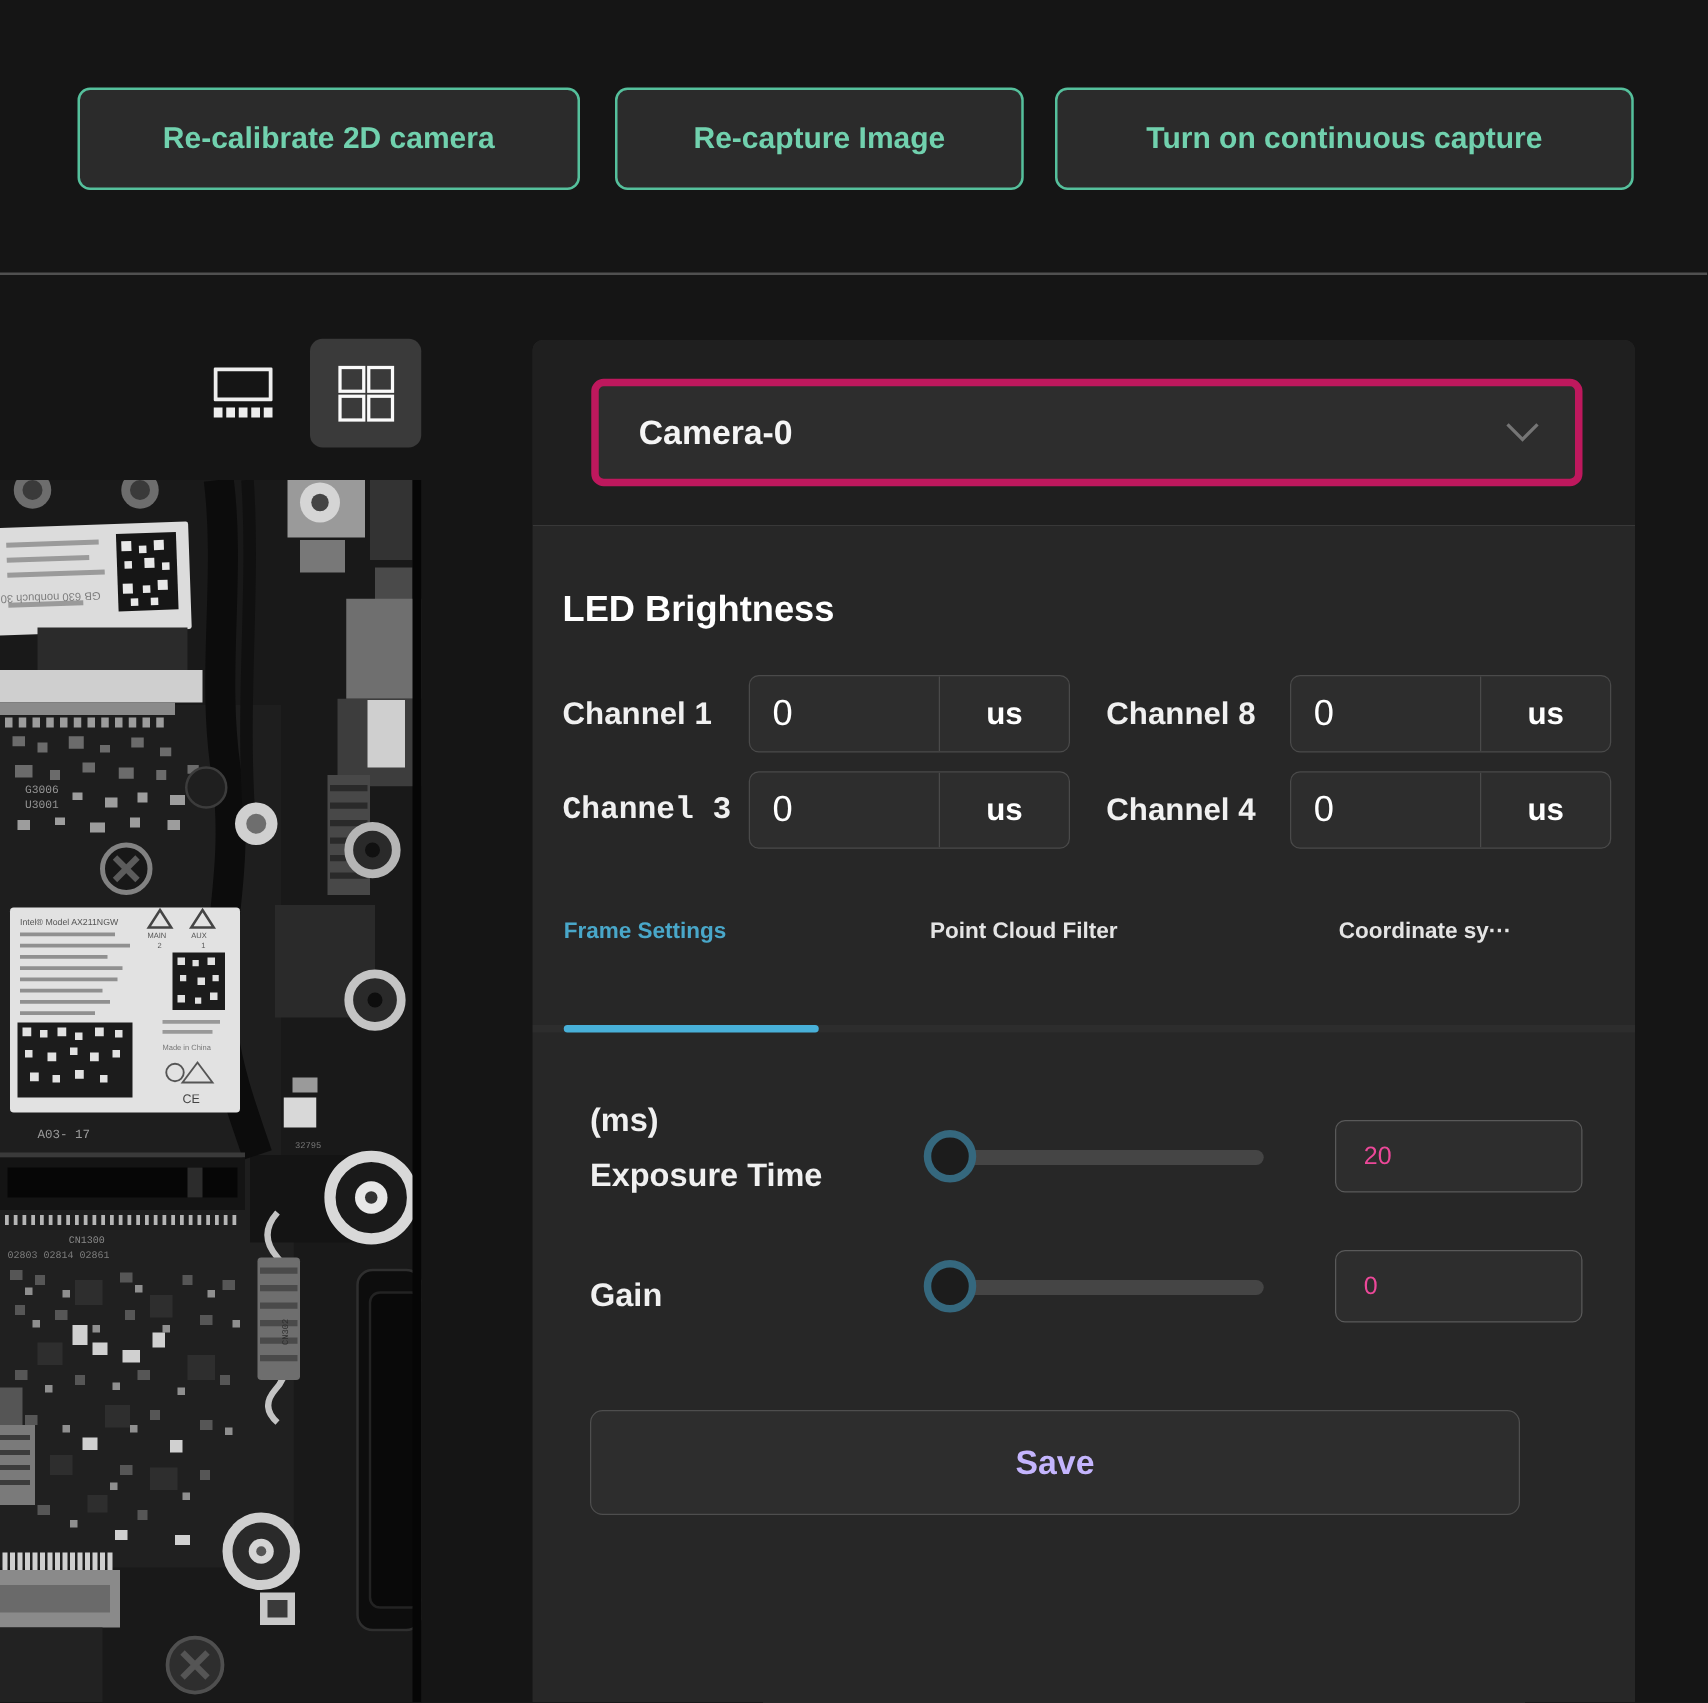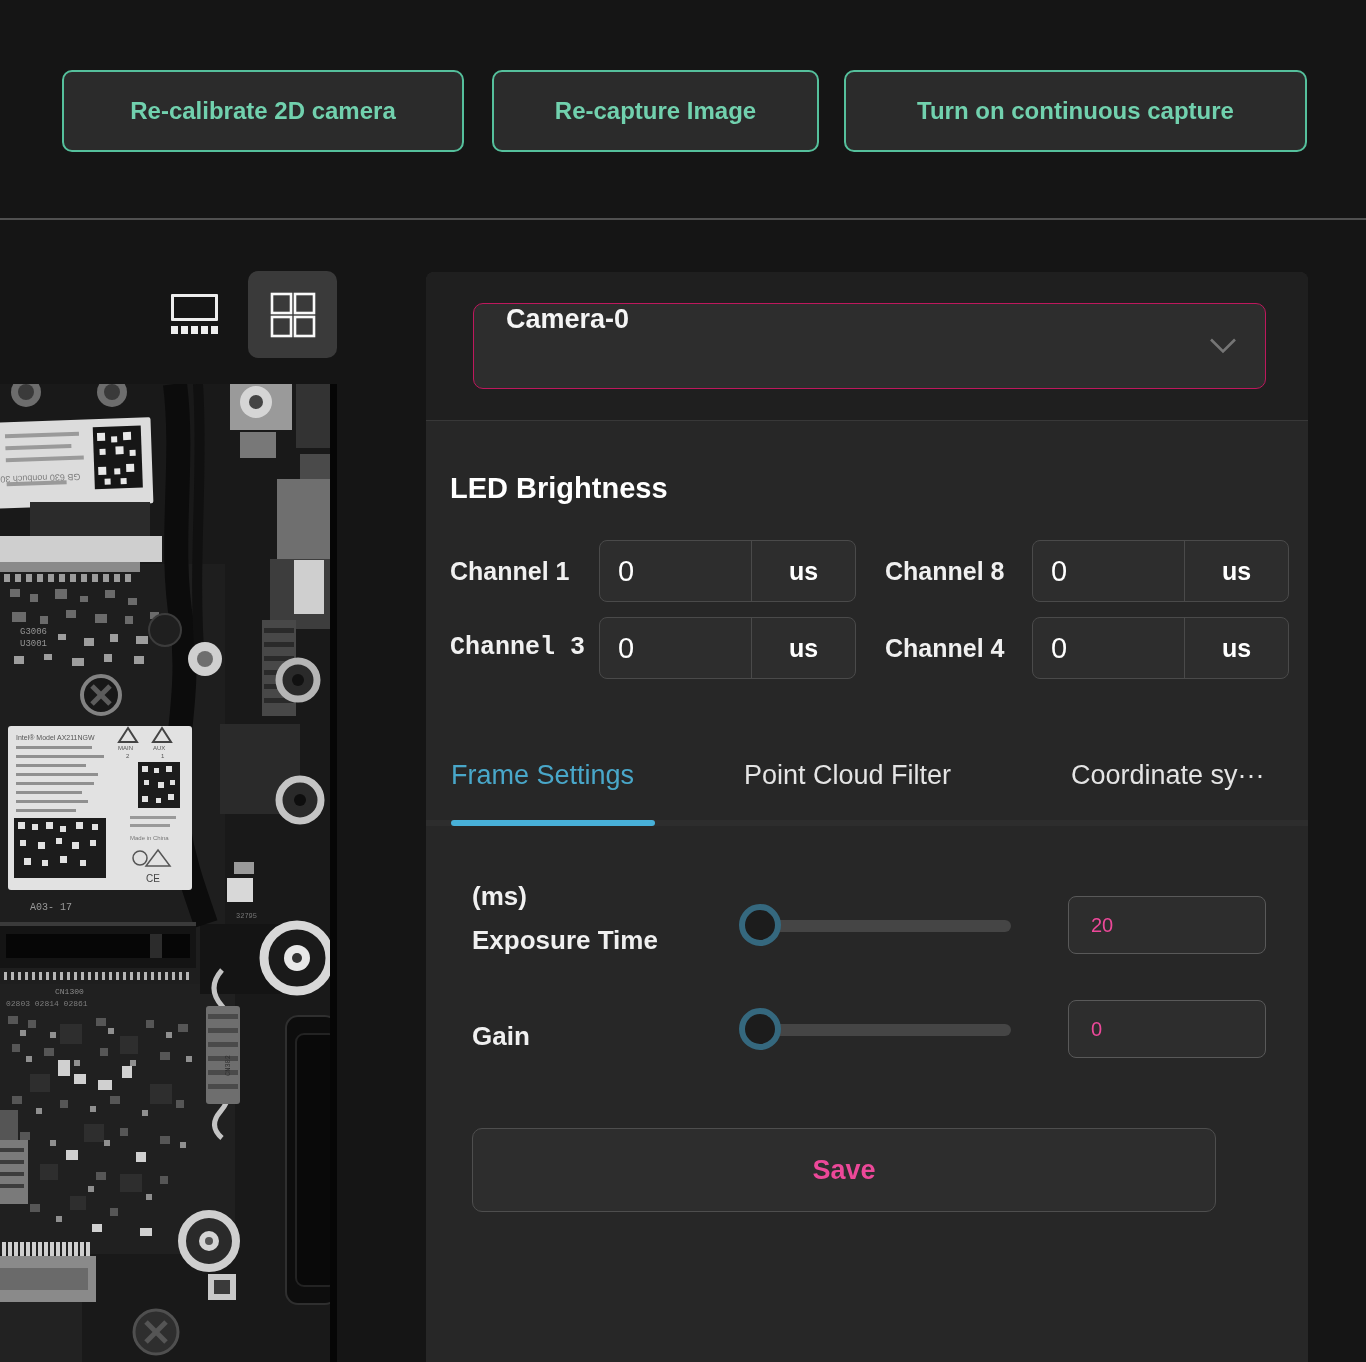--- a/index.html
+++ b/index.html
@@ -22,53 +22,53 @@
   .carousel-icon .dots i{display:block;width:7px;height:8px;background:#ededed;}
   .grid-btn{position:absolute;left:248px;top:271px;width:89px;height:87px;background:#3a3a3a;border-radius:10px;
             display:flex;align-items:center;justify-content:center;cursor:pointer;}
 
   
   .pcb{position:absolute;left:0;top:384px;width:337px;height:978px;background:#191919;}
 
   
   .panel{position:absolute;left:426px;top:272px;width:882px;height:1090px;background:#272727;border-radius:8px 8px 0 0;overflow:hidden;}
   .panel-top{position:absolute;left:0;top:0;width:882px;height:148px;background:#1f1f1f;border-bottom:1px solid #383838;border-radius:8px 8px 0 0;}
-  .camera-select{position:absolute;left:47px;top:31px;width:793px;height:86px;background:#2d2d2d;border:1px solid #be185d;
-                 border-radius:10px;box-sizing:border-box;display:flex;cursor:pointer;}
+  .camera-select{position:absolute;left:47px;top:31px;width:793px;height:86px;background:#2d2d2d;border:6px solid #be185d;
+                 border-radius:10px;box-sizing:border-box;display:flex;align-items:center;cursor:pointer;}
   .camera-select .val{margin-left:32px;color:#f5f5f5;font-size:27px;font-weight:600;}
   .camera-select .chev{position:absolute;right:28px;top:50%;transform:translateY(-50%);}
 
   .led-title{position:absolute;left:24px;top:200px;color:#ffffff;font-size:29px;font-weight:700;}
 
   .ch-label{position:absolute;height:62px;line-height:62px;color:#f0f0f0;font-size:25px;font-weight:600;}
   .ch-group{position:absolute;width:257px;height:62px;background:#2d2d2d;border:1px solid #4a4a4a;border-radius:8px;
             box-sizing:border-box;display:flex;overflow:hidden;}
   .ch-group input{flex:1;min-width:0;background:transparent;border:0;outline:none;color:#ffffff;font-size:29px;
                   font-family:"Liberation Sans",sans-serif;padding:0 0 0 18px;}
   .ch-group .unit{width:103px;border-left:1px solid #4a4a4a;display:flex;align-items:center;justify-content:center;
                   color:#ffffff;font-size:25px;font-weight:600;}
 
-  .tab{position:absolute;top:488px;background:none;border:0;padding:0;font-family:"Liberation Sans",sans-serif;
-       font-size:27px;font-weight:400;color:#e4e4e4;cursor:pointer;white-space:nowrap;}
+  .tab{position:absolute;top:462px;background:none;border:0;padding:0;font-family:"Liberation Sans",sans-serif;
+       font-size:18px;font-weight:700;color:#e4e4e4;cursor:pointer;white-space:nowrap;}
   .tab.active{color:#49a7c9;}
   .tab-track{position:absolute;left:0;top:548px;width:882px;height:6px;background:#2d2d2d;}
   .tab-underline{position:absolute;left:25px;top:548px;width:204px;height:6px;background:#48b0d8;border-radius:3px;}
 
   .field-label{position:absolute;left:46px;color:#f0f0f0;font-size:26px;font-weight:600;line-height:44px;}
   .slider{position:absolute;width:300px;height:44px;}
   .slider .track{position:absolute;left:10px;top:16px;width:262px;height:12px;background:#454545;border-radius:6px;}
   .slider .handle{position:absolute;left:0px;top:0px;width:42px;height:42px;border-radius:50%;background:#1c1c1c;
                   border:6px solid #35687e;box-sizing:border-box;cursor:grab;}
   .val-box{position:absolute;left:642px;width:198px;height:58px;background:#2d2d2d;border:1px solid #595959;border-radius:8px;
            box-sizing:border-box;}
   .val-box input{width:100%;height:100%;background:transparent;border:0;outline:none;color:#ec4899;font-size:20px;
                  font-family:"Liberation Sans",sans-serif;padding:0 0 0 22px;box-sizing:border-box;}
 
   .save-btn{position:absolute;left:46px;top:856px;width:744px;height:84px;background:#2d2d2d;border:1px solid #4e4e4e;
-            border-radius:10px;color:#ec4899;font-size:27px;font-weight:700;font-family:"Liberation Sans",sans-serif;cursor:pointer;}
+            border-radius:10px;color:#c4b5fd;font-size:27px;font-weight:700;font-family:"Liberation Sans",sans-serif;cursor:pointer;}
 </style>
 </head>
 <body>
 
 <div class="stage">
 
   <button class="tb-btn tb-btn1">Re-calibrate 2D camera</button>
   <button class="tb-btn tb-btn2">Re-capture Image</button>
   <button class="tb-btn tb-btn3">Turn on continuous capture</button>
   <div class="top-divider"></div>

